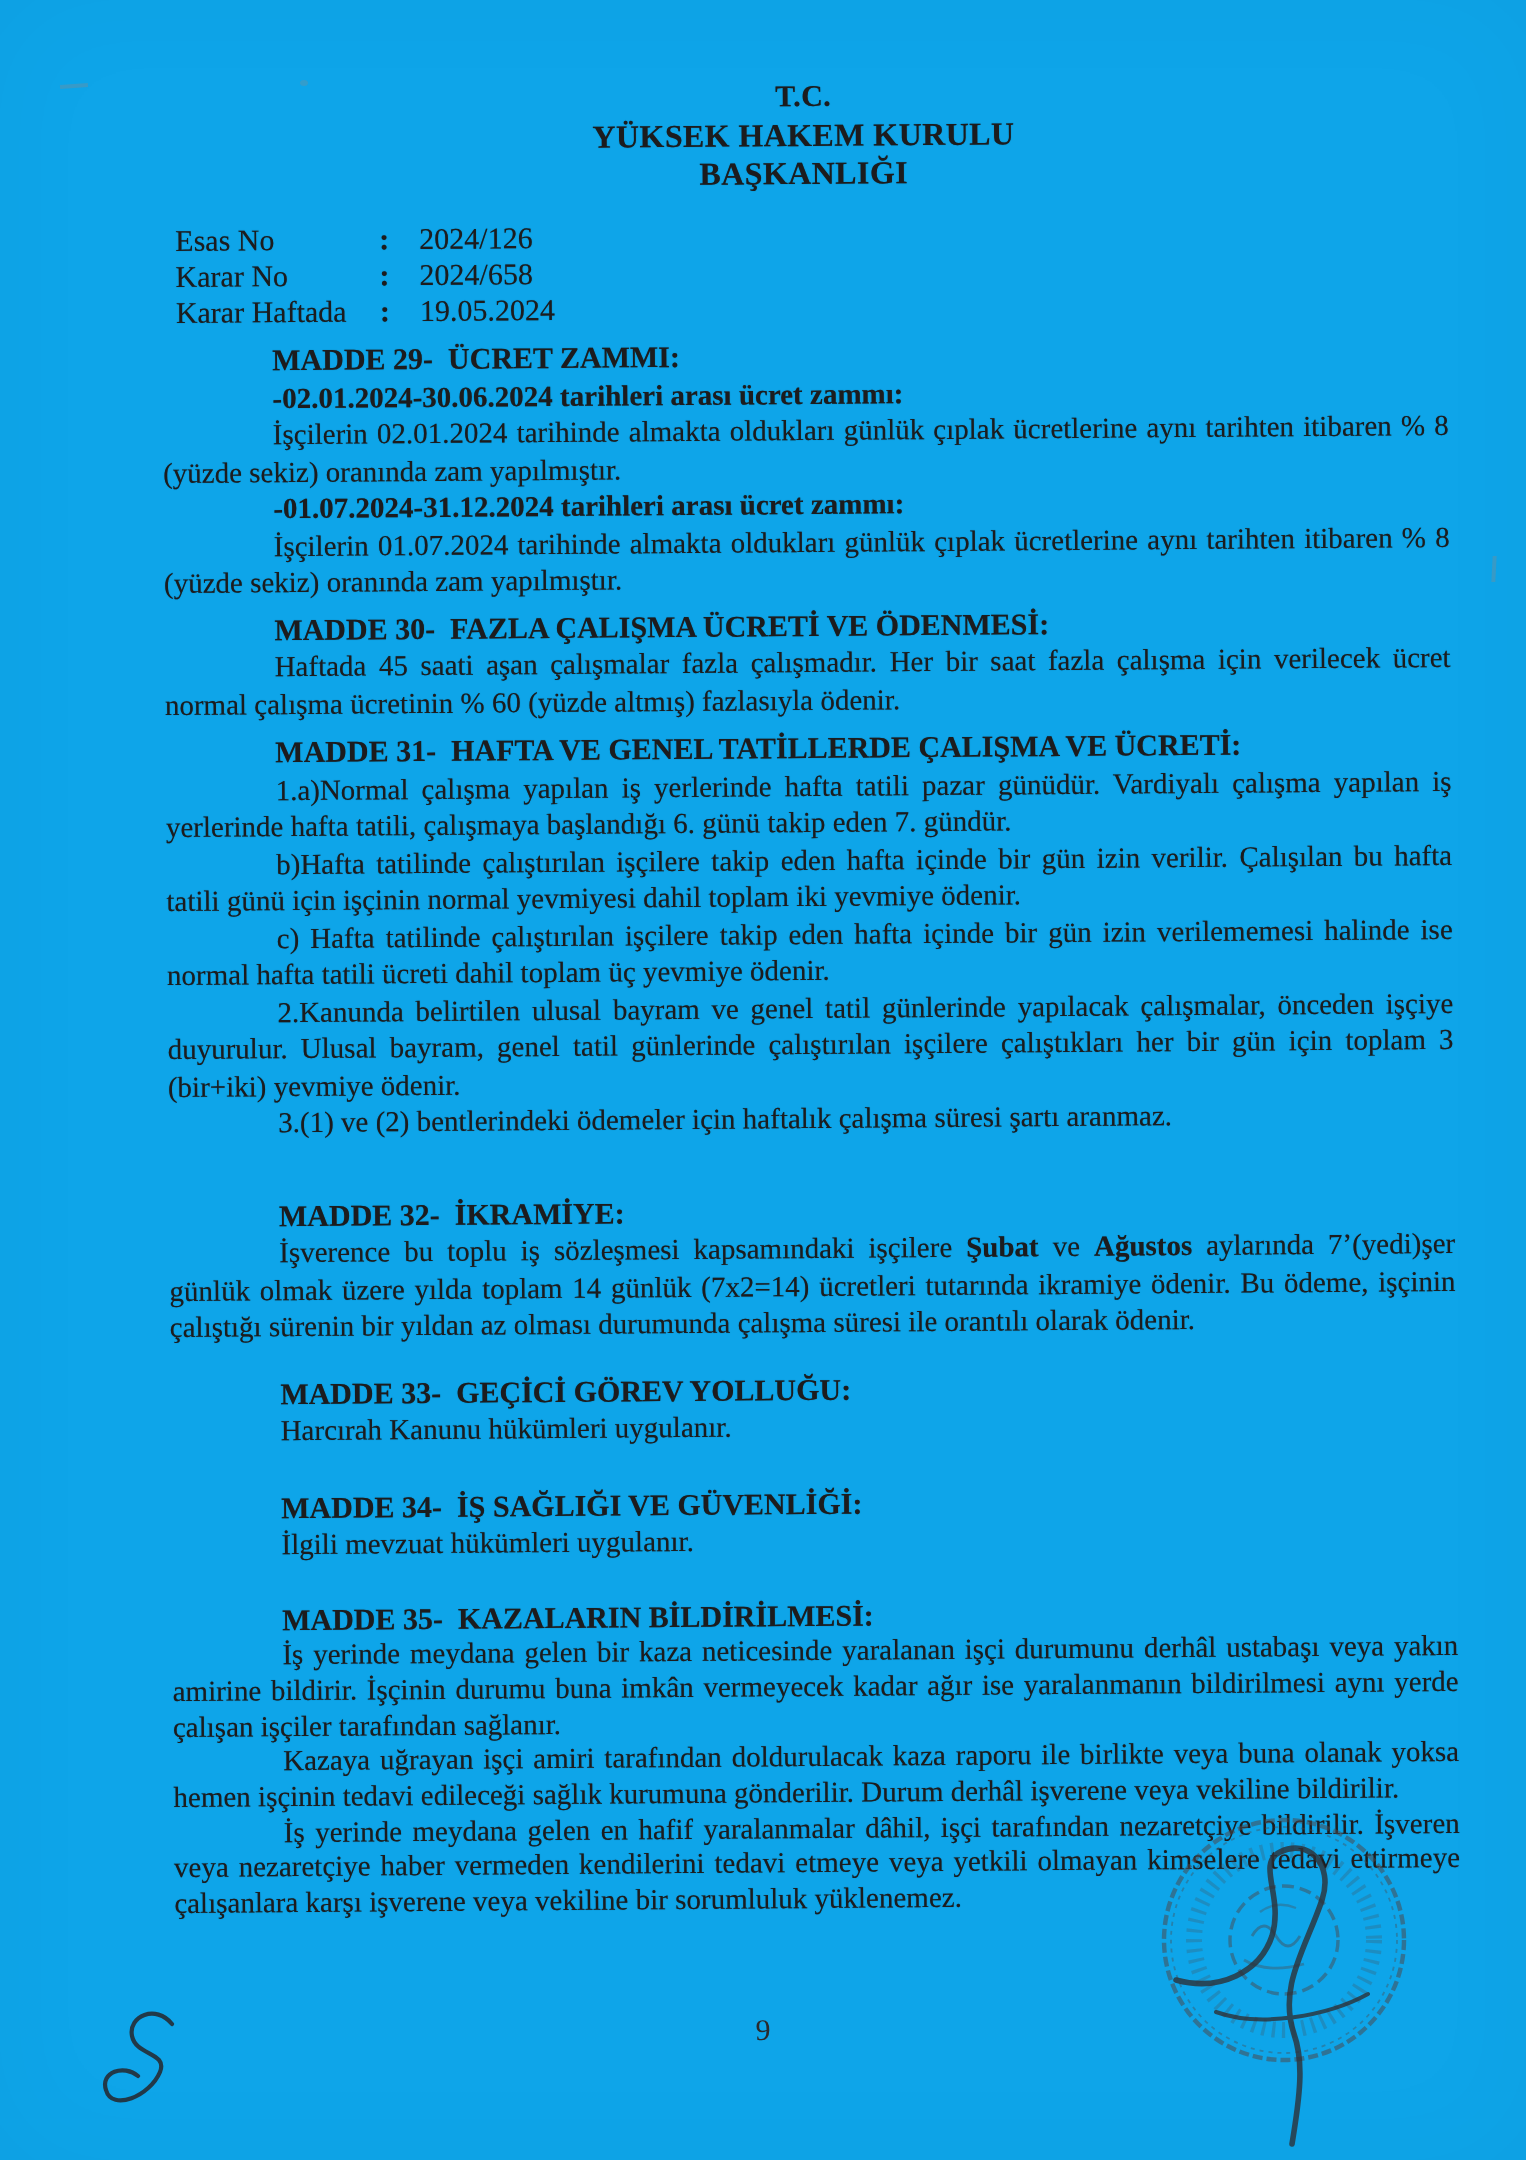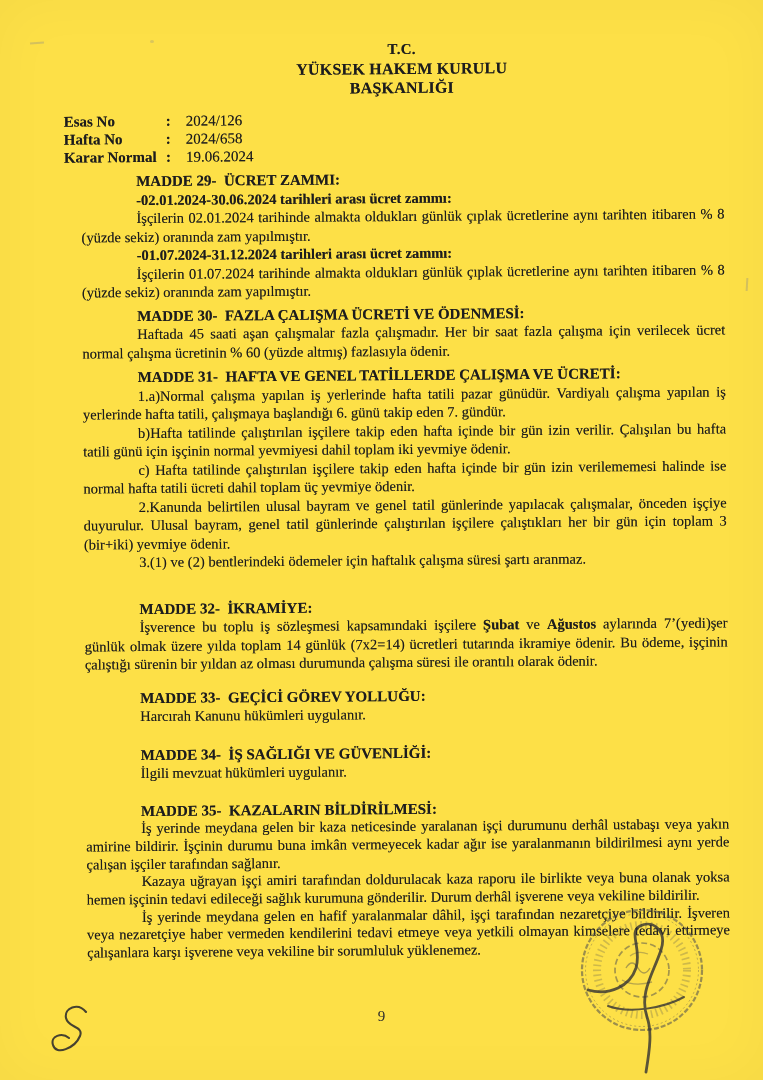--- a/index.html
+++ b/index.html
@@ -1,31 +1,31 @@
 <!DOCTYPE html>
 <html><head>
 <meta charset="utf-8">
 <style>
   html,body{margin:0;padding:0;width:763px;height:1080px;overflow:hidden;background:#e8e8e8;}
   .page{
-    position:relative;width:763px;height:1080px;background:#fde047;
+    position:relative;width:763px;height:1080px;background:#0ea5e9;
     font-family:"Liberation Serif","DejaVu Serif",serif;color:#1c1c1e;
     box-shadow:inset 0 0 60px rgba(0,0,0,0.03);
   }
   .doc{
     position:absolute;top:40px;left:80px;width:643px;
     transform:rotate(-0.45deg);transform-origin:50% 0;
     text-shadow:0 0 0.4px rgba(20,20,20,0.55);
   }
   .hdr{ text-align:center;font-weight:bold;line-height:19px;letter-spacing:0.2px;}
   .hdr-line1{font-size:15px;}
   .hdr-line2,.hdr-line3{font-size:16px;}
   .meta{margin-top:13px;margin-left:-17px;font-size:15px;line-height:18px;}
   .meta-row{display:flex;}
-  .m-label{font-weight:bold;width:102px;}
+  .m-label{font-weight:normal;width:102px;margin-left:24px;}
   .m-colon{font-weight:bold;width:20px;}
   .m-value{}
   #articles{margin-top:2px;}
   .article{margin:0;}
   .article-title{
     font-size:15px;font-weight:bold;margin:0 0 0 55px;padding:0;
     white-space:pre-wrap;line-height:18.5px;
   }
   .para{
     margin:0;font-size:14.5px;line-height:18.5px;text-align:justify;
@@ -68,28 +68,28 @@
       <div class="hdr-line3">BAŞKANLIĞI</div>
     </div>
 
     <div class="meta">
       <div class="meta-row">
         <span class="m-label">Esas No</span>
         <span class="m-colon">:</span>
         <span class="m-value">2024/126</span>
       </div>
       <div class="meta-row">
-        <span class="m-label">Hafta No</span>
+        <span class="m-label">Karar No</span>
         <span class="m-colon">:</span>
         <span class="m-value">2024/658</span>
       </div>
       <div class="meta-row">
-        <span class="m-label">Karar Normal</span>
+        <span class="m-label">Karar Haftada</span>
         <span class="m-colon">:</span>
-        <span class="m-value">19.06.2024</span>
+        <span class="m-value">19.05.2024</span>
       </div>
     </div>
 
     <div id="articles">
         <section class="article">
           <h2 class="article-title">MADDE 29-  ÜCRET ZAMMI:</h2>
           <p class="para"><span class="b">-02.01.2024-30.06.2024 tarihleri arası ücret zammı:</span></p>
           <p class="para"><span>İşçilerin 02.01.2024 tarihinde almakta oldukları günlük çıplak ücretlerine aynı tarihten itibaren % 8 (yüzde sekiz) oranında zam yapılmıştır.</span></p>
           <p class="para"><span class="b">-01.07.2024-31.12.2024 tarihleri arası ücret zammı:</span></p>
           <p class="para"><span>İşçilerin 01.07.2024 tarihinde almakta oldukları günlük çıplak ücretlerine aynı tarihten itibaren % 8 (yüzde sekiz) oranında zam yapılmıştır.</span></p>

